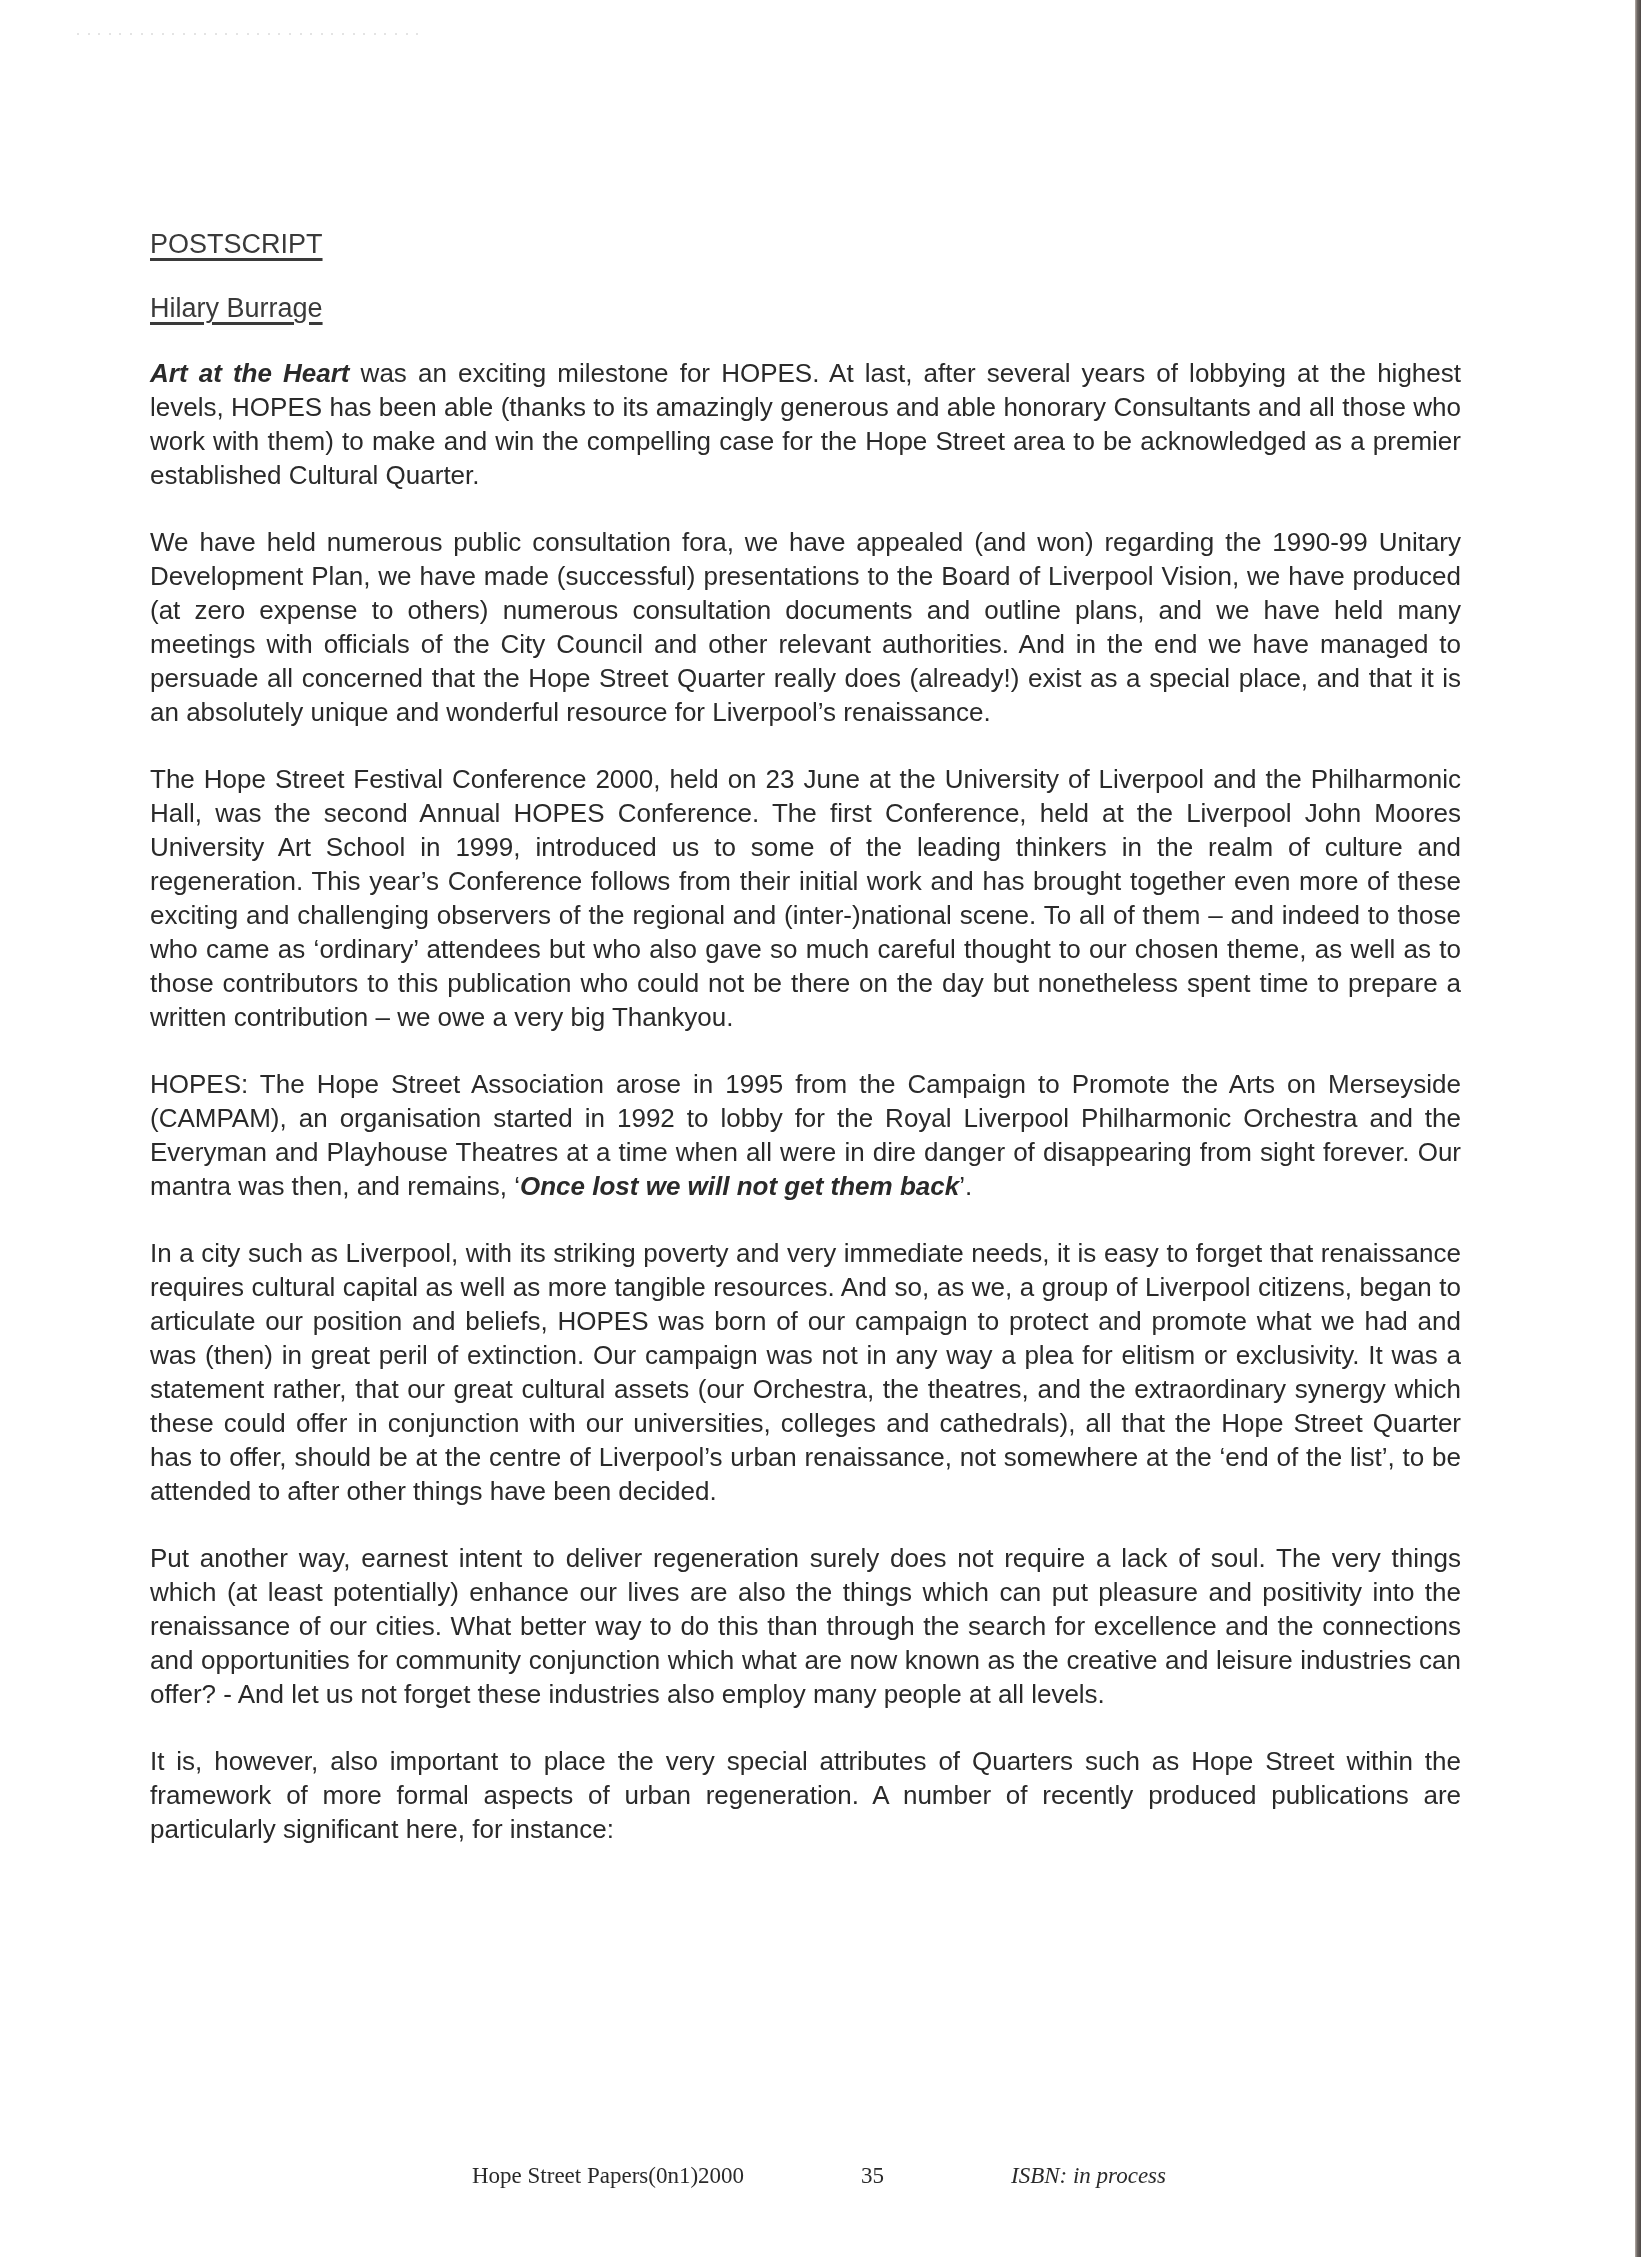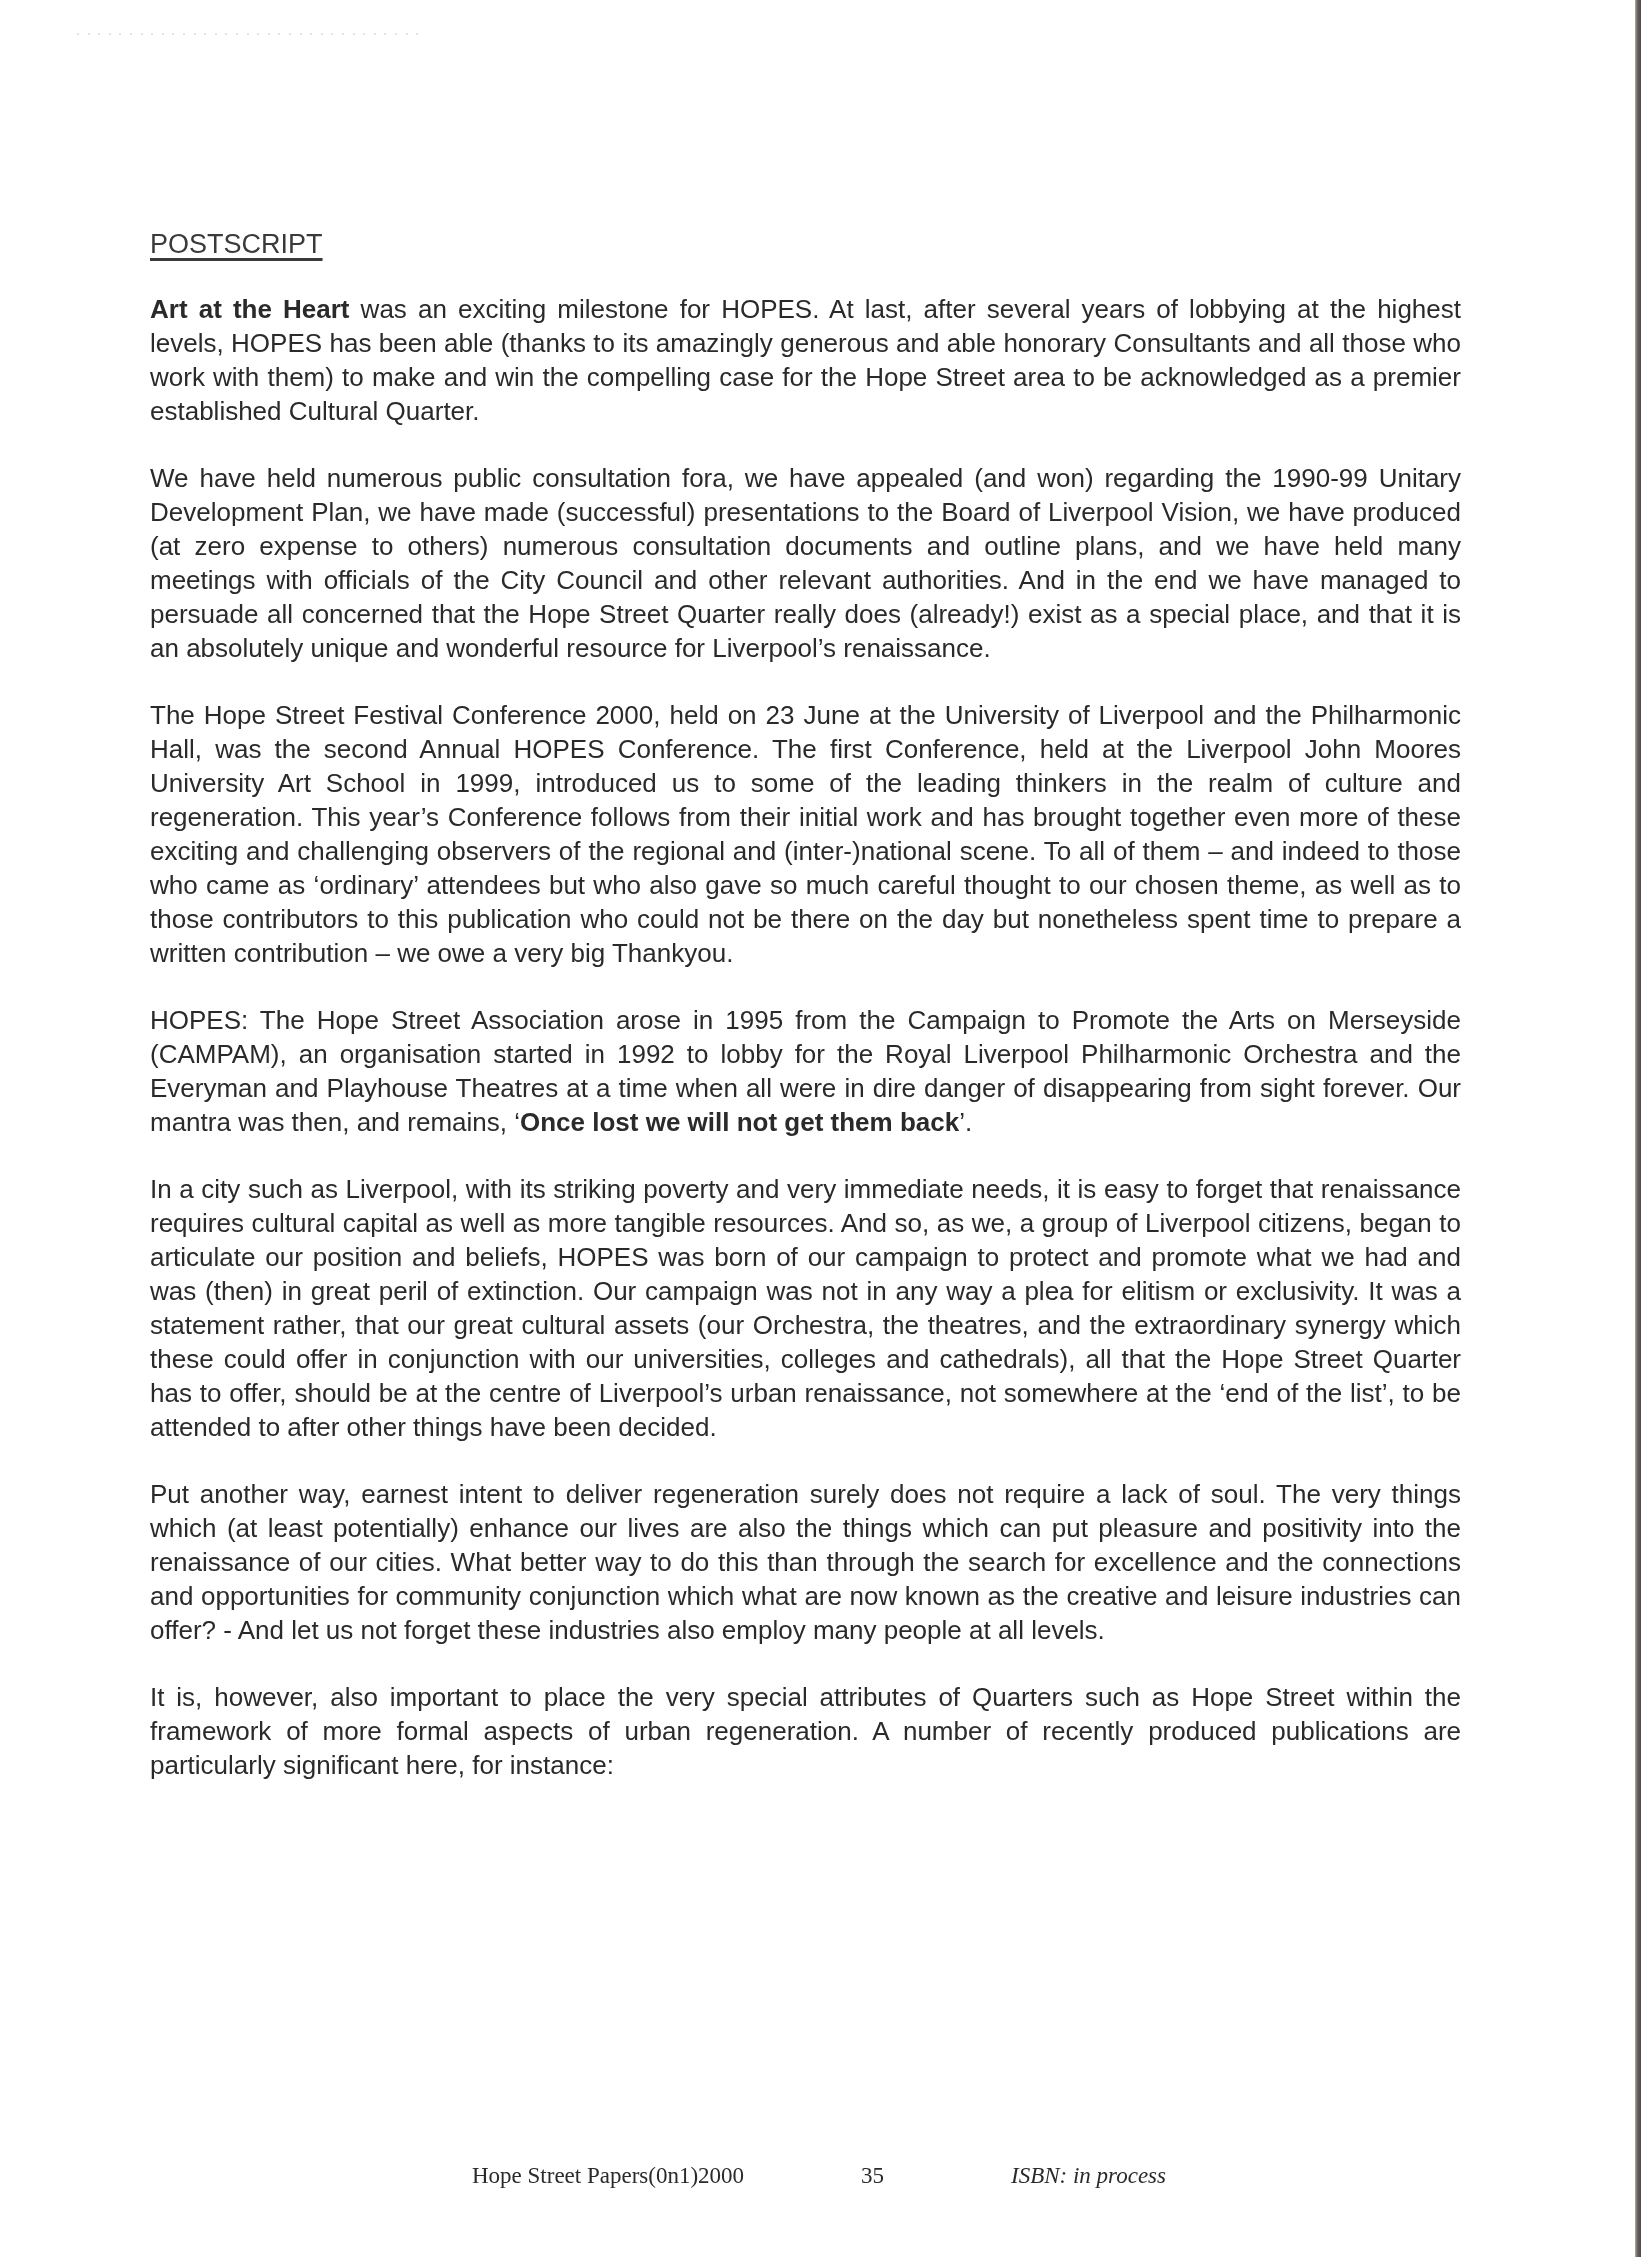--- a/index.html
+++ b/index.html
@@ -50,21 +50,21 @@
     }
     .heading.h1 { margin-bottom: 31px; }
     .heading.h2 { margin-bottom: 31px; }
     p {
       margin: 0 0 33px 0;
       font-size: 26px;
       line-height: 34px;
       text-align: justify;
       text-justify: inter-word;
     }
-    .bi { font-weight: bold; }
+    .bi { font-weight: bold; font-style: italic; }
     .it { font-style: italic; }
     p.intro-list { margin-bottom: 16px; }
     ul.refs {
       list-style: none;
       margin: 0;
       padding: 0 0 0 56px;
       font-size: 26px;
       line-height: 33px;
     }
     ul.refs li {
@@ -96,20 +96,21 @@
     .footer .f-isbn { left: 1011px; font-style: italic; }
   </style>
 </head>
 <body>
 
 <div class="scan-dots"></div>
 <div class="scan-edge"></div>
 
 <main class="page">
   <h1 class="heading h1">POSTSCRIPT</h1>
+  <h2 class="heading h2">Hilary Burrage</h2>
 
   <p><span class="bi">Art at the Heart</span><span> was an exciting milestone for HOPES.  At last, after several years of lobbying at the highest levels, HOPES has been able (thanks to its amazingly generous and able honorary Consultants and all those who work with them) to make and win the compelling case for the Hope Street area to be acknowledged as a premier established Cultural Quarter.</span></p>
 
   <p>We have held numerous public consultation fora, we have appealed (and won) regarding the 1990-99 Unitary Development Plan, we have made (successful) presentations to the Board of Liverpool Vision, we have produced (at zero expense to others) numerous consultation documents and outline plans, and we have held many meetings with officials of the City Council and other relevant authorities.  And in the end we have managed to persuade all concerned that the Hope Street Quarter really does (already!) exist as a special place, and that it is an absolutely unique and wonderful resource for Liverpool’s renaissance.</p>
 
   <p>The Hope Street Festival Conference 2000, held on 23 June at the University of Liverpool and the Philharmonic Hall, was the second Annual HOPES Conference.   The first Conference, held at the Liverpool John Moores University Art School in 1999, introduced us to some of the leading thinkers in the realm of culture and regeneration.  This year’s Conference follows from their initial work and has brought together even more of these exciting and challenging observers of the regional and (inter-)national scene.  To all of them – and indeed to those who came as ‘ordinary’ attendees but who also gave so much careful thought to our chosen theme, as well as to those contributors to this publication who could not be there on the day but nonetheless spent time to prepare a written contribution – we owe a very big Thankyou.</p>
 
   <p><span>HOPES: The Hope Street Association arose in 1995 from the Campaign to Promote the Arts on Merseyside (CAMPAM), an organisation started in 1992 to lobby for the Royal Liverpool Philharmonic Orchestra and the Everyman and Playhouse Theatres at a time when all were in dire danger of disappearing from sight forever.  Our mantra was then, and remains, ‘</span><span class="bi">Once lost we will not get them back</span><span>’.</span></p>
 
   <p>In a city such as Liverpool, with its striking poverty and very immediate needs, it is easy to forget that renaissance requires cultural capital as well as more tangible resources.  And so, as we, a group of Liverpool citizens, began to articulate our position and beliefs, HOPES was born of our campaign to protect and promote what we had and was (then) in great peril of extinction.   Our campaign was not in any way a plea for elitism or exclusivity.  It was a statement rather, that our great cultural assets (our Orchestra, the theatres, and the extraordinary synergy which these could offer in conjunction with our universities, colleges and cathedrals), all that the Hope Street Quarter has to offer, should be at the centre of Liverpool’s urban renaissance, not somewhere at the ‘end of the list’, to be attended to after other things have been decided.</p>

